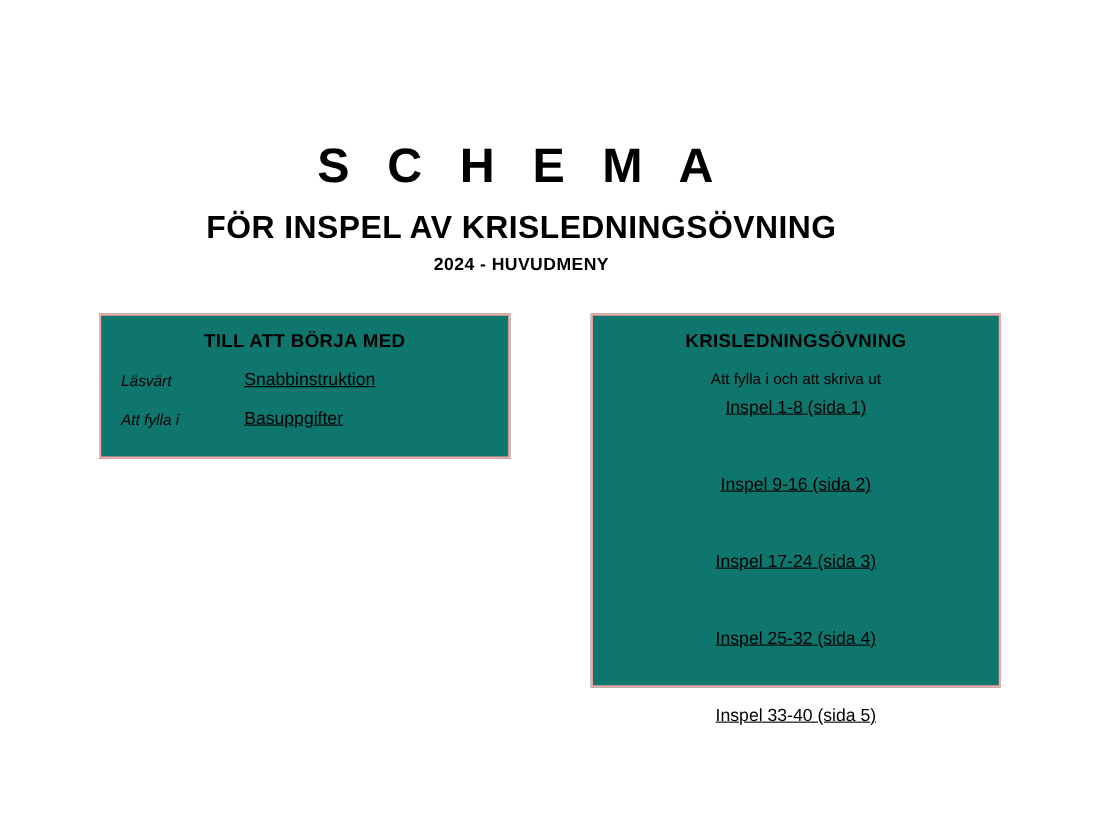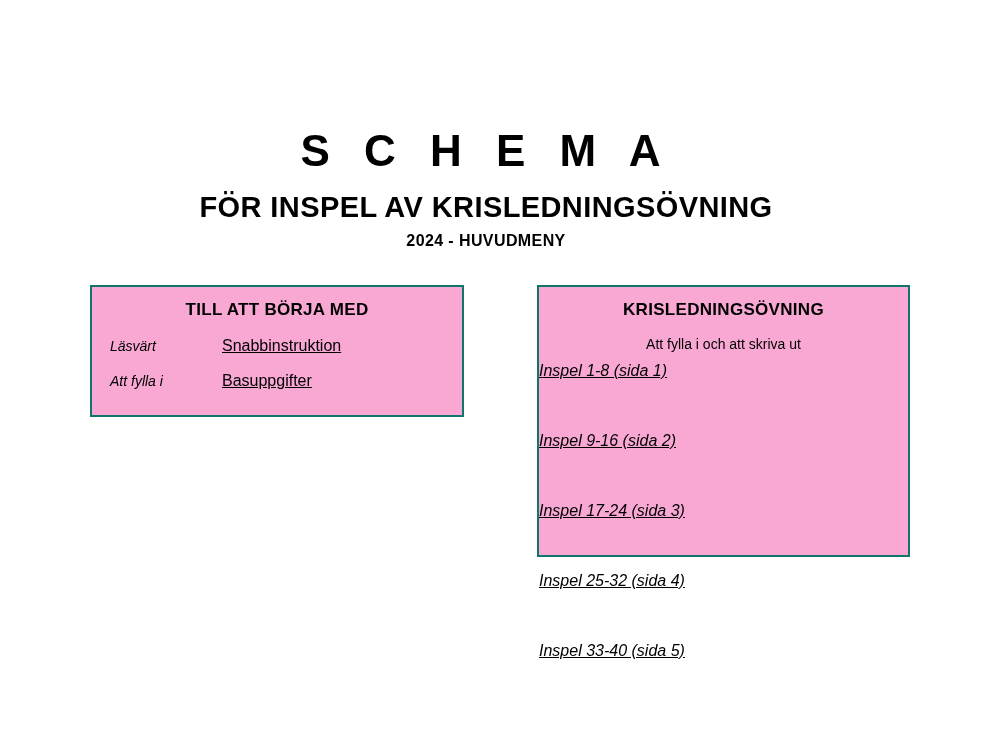--- a/index.html
+++ b/index.html
@@ -18,21 +18,21 @@
 
   .page {
     position: absolute;
     inset: 0;
   }
 
   
   .title-block {
     position: absolute;
     top: 128px;
-    left: 12px;
+    left: 0;
     width: 948px;
     text-align: center;
   }
   .main-title {
     font-size: 44px;
     font-weight: bold;
     letter-spacing: 11px;
     line-height: 1.05;
     margin: 0;
   }
@@ -45,37 +45,37 @@
   .subtitle-2 {
     font-size: 16px;
     font-weight: bold;
     letter-spacing: 0.4px;
     margin-top: 8px;
   }
 
   
   .box {
     position: absolute;
-    border: 2px solid #0f766e;
-    background: #f9a8d4;
+    border: 2px solid #fca5a5;
+    background: #0f766e;
     box-sizing: border-box;
   }
 
   .box-start {
     left: 90px;
     top: 285px;
     width: 374px;
     height: 132px;
   }
 
   .box-exercise {
     left: 537px;
     top: 285px;
     width: 373px;
-    height: 272px;
+    height: 340px;
   }
 
   .box-heading {
     text-align: center;
     font-size: 17px;
     font-weight: bold;
     letter-spacing: 0.3px;
     margin-top: 13px;
   }
 
@@ -102,23 +102,23 @@
   
   .box-note {
     text-align: center;
     font-size: 14px;
     margin-top: 16px;
   }
   .link-list {
     margin-top: 10px;
   }
   .link-item {
+    text-align: center;
     font-size: 16px;
     margin-top: 13px;
-    font-style: italic;
   }
   .link-item:first-child {
     margin-top: 0;
   }
   .link-item a,
   .link-item span.link {
     text-decoration: underline;
     color: #000000;
     cursor: pointer;
   }

